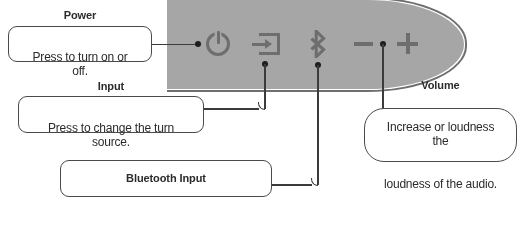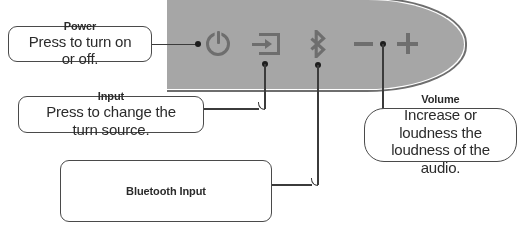--- a/index.html
+++ b/index.html
@@ -111,28 +111,29 @@
     border: 1.3px solid #4a4a4a;
     border-radius: 9px;
     display: flex;
     flex-direction: column;
     align-items: center;
     justify-content: center;
     text-align: center;
     color: #2b2b2b;
     line-height: 1.18;
     padding: 2px 16px;
+    gap: 28px;
   }
   .callout .ttl {
     font-weight: bold;
     font-size: 11px;
     letter-spacing: -0.1px;
   }
   .callout .sub {
-    font-size: 15px;
+    font-size: 12px;
     letter-spacing: -0.2px;
   }
   .callout .note {
     font-size: 8.2px;
     letter-spacing: -0.2px;
     margin-top: 1px;
   }
 
   
   .leader {
@@ -206,21 +207,21 @@
   <div class="callout" style="left:8px; top:26px; width:144px; height:36px;">
     <div class="ttl">Power</div>
     <div class="sub">Press to turn on or off.</div>
   </div>
 
   <div class="callout" style="left:18px; top:96px; width:186px; height:37px;">
     <div class="ttl">Input</div>
     <div class="sub">Press to change the turn source.</div>
   </div>
 
-  <div class="callout" style="left:60px; top:160px; width:212px; height:62px;">
+  <div class="callout" style="left:60px; top:160px; width:212px; height:37px;">
     <div class="ttl">Bluetooth Input</div>
   </div>
 
   <div class="callout" style="left:364px; top:108px; width:153px; height:54px;border-radius:20px;">
     <div class="ttl">Volume</div>
     <div class="sub">Increase or loudness the</div>
     <div class="sub">loudness of the audio.</div>
   </div>
 
 </div>

